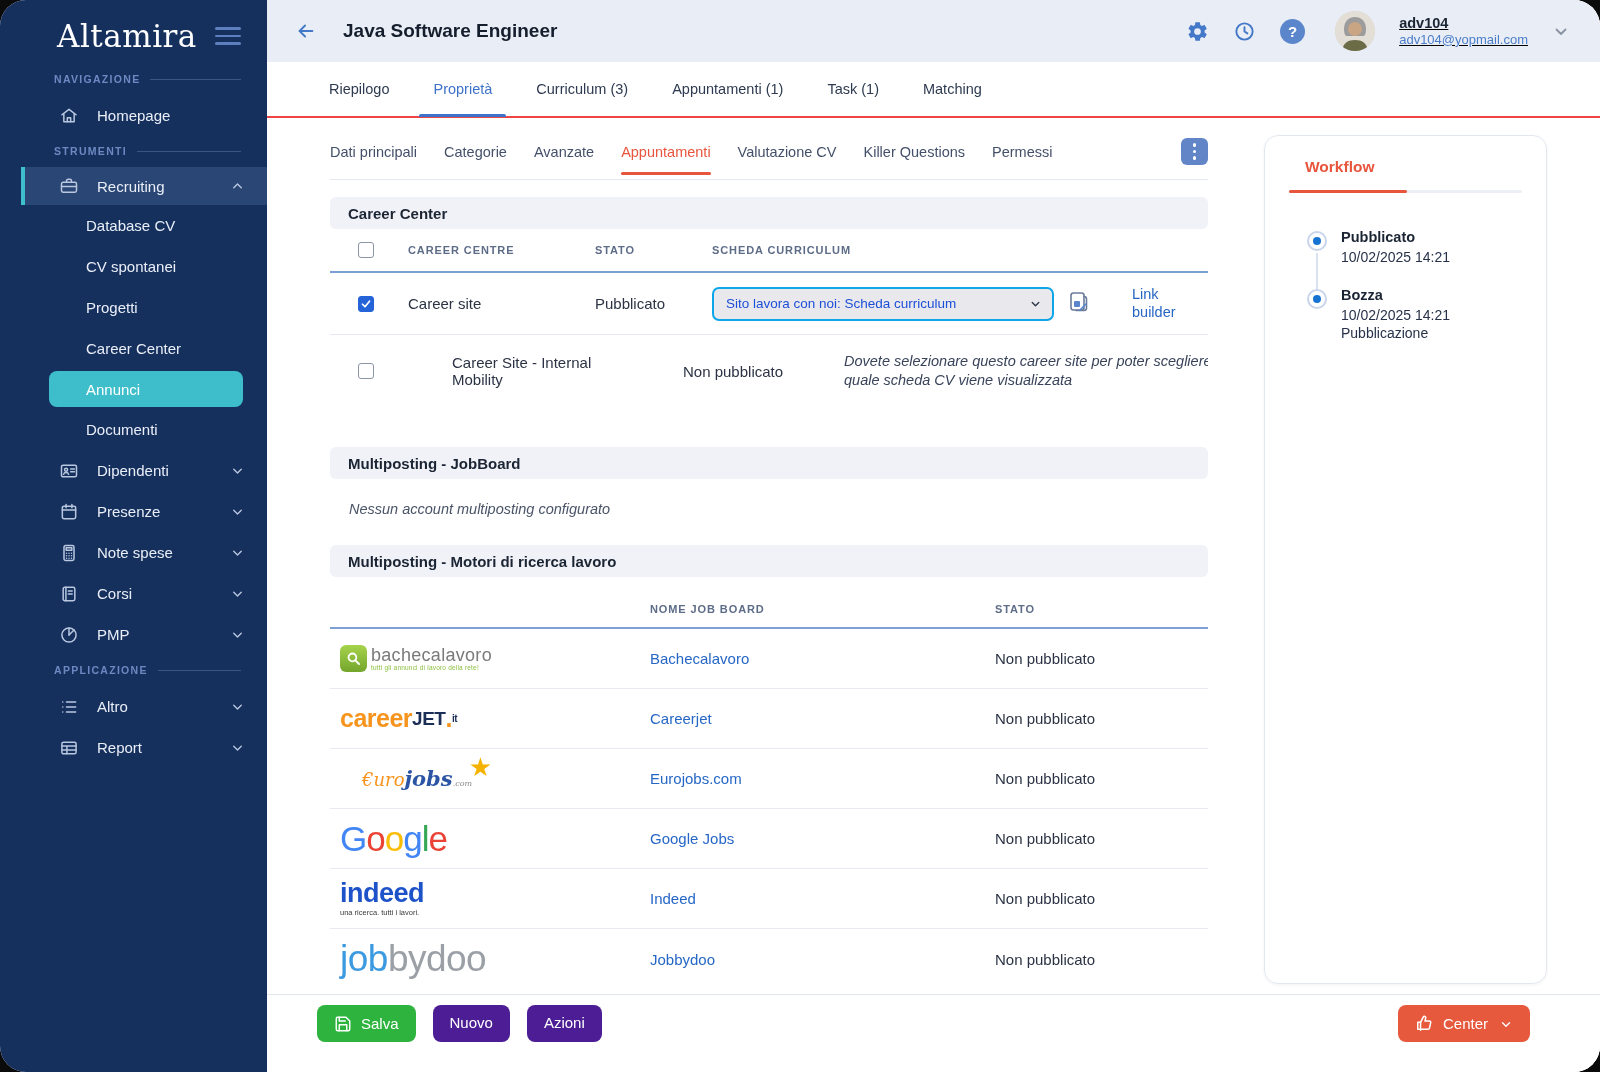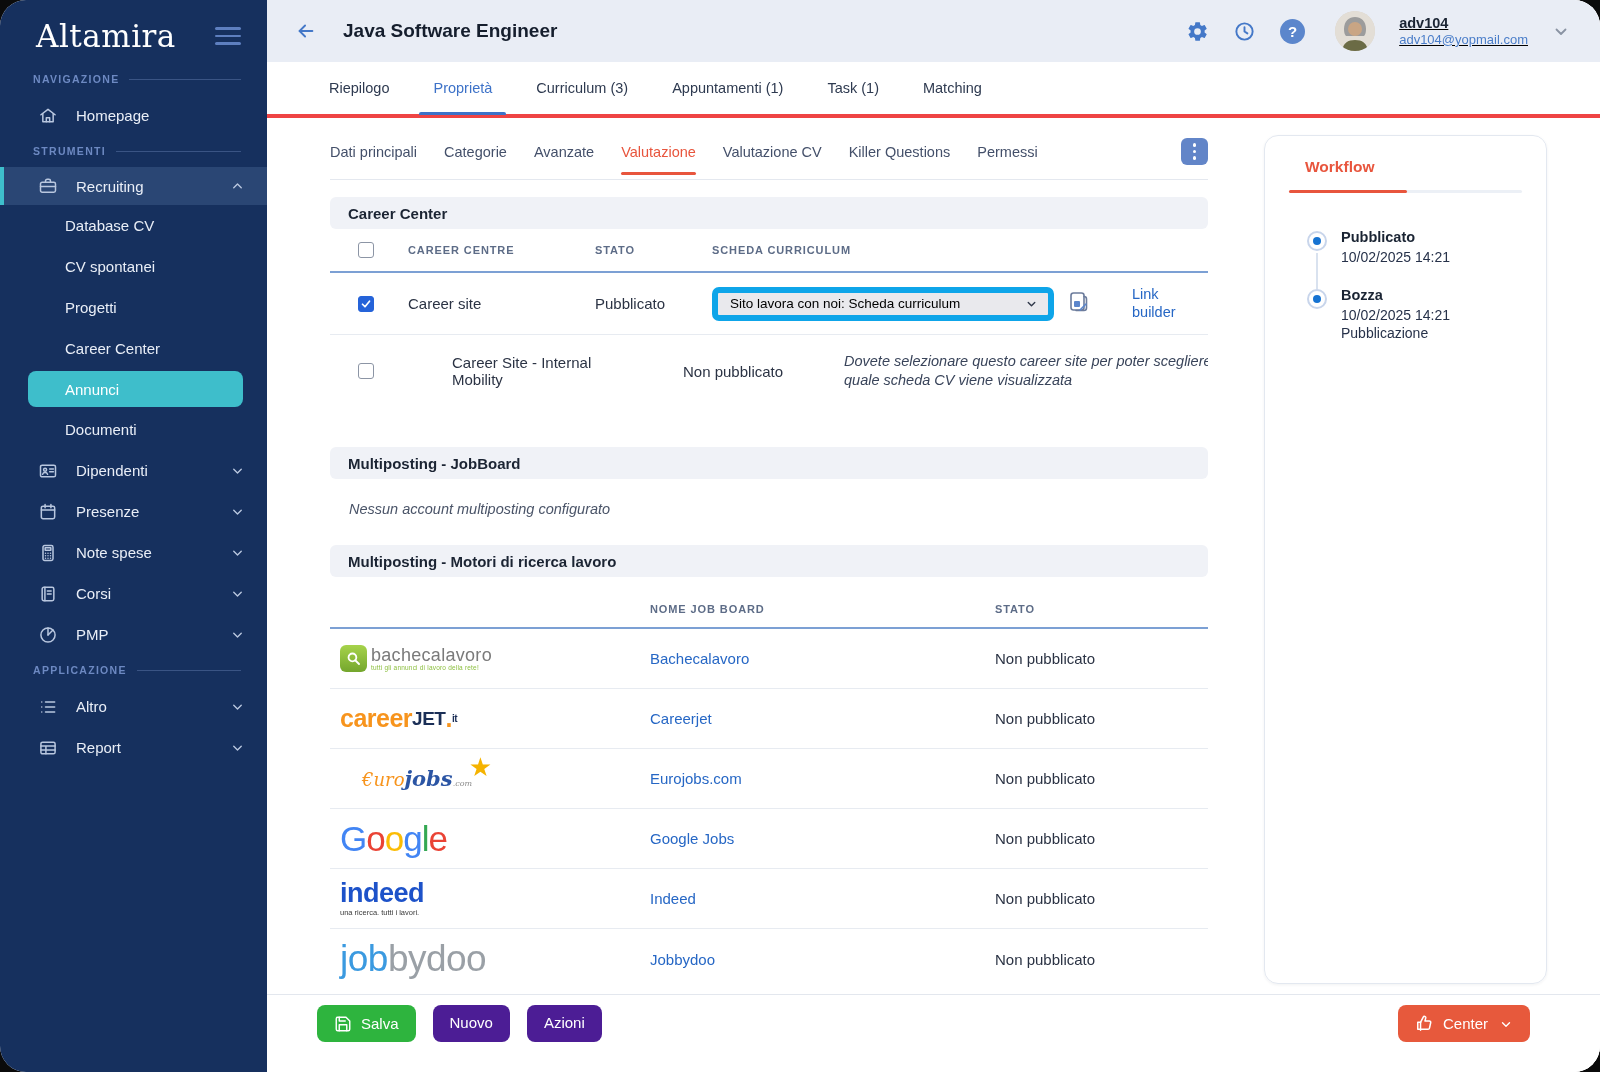--- a/index.html
+++ b/index.html
@@ -1,21 +1,21 @@
 <!DOCTYPE html>
 <html><head>
 <meta charset="utf-8">
 <style>
   * { margin:0; padding:0; box-sizing:border-box; }
   html,body { background:#0b0b0b; }
   body { font-family:"Liberation Sans", sans-serif; width:1600px; height:1072px; overflow:hidden; }
   .window { width:1600px; height:1072px; border-radius:26px; overflow:hidden; display:flex; background:#fff; position:relative; }
 
   
-  .sidebar { width:267px; flex-shrink:0; background:#16305E; color:#E9EEF7; display:flex; flex-direction:column; padding-top:14px; position:relative; }
+  .sidebar { width:267px; flex-shrink:0; background:#16305E; color:#E9EEF7; display:flex; flex-direction:column; padding-top:14px; position:relative;padding-left:21px; }
   .logo-row { display:flex; align-items:center; justify-content:space-between; padding:4px 26px 10px 36px; }
   .logo { font-family:"DejaVu Serif", serif; font-size:31px; color:#fff; letter-spacing:.5px; }
   .hamburger { width:30px; height:22px; display:flex; flex-direction:column; justify-content:space-between; padding:2px 0; cursor:pointer; }
   .hamburger span { display:block; height:2.6px; border-radius:2px; background:#5E7FBF; }
   .hamburger span:nth-child(1){ width:26px; margin-left:auto;}
   .hamburger span:nth-child(2){ width:26px; margin-left:auto;}
   .hamburger span:nth-child(3){ width:26px; margin-left:auto;}
   .side-label { display:flex; align-items:center; gap:10px; padding:0 26px 0 33px; margin-top:9px; margin-bottom:10px; font-size:10.5px; letter-spacing:1.3px; color:#6D89C2; font-weight:700; }
   .side-label::after { content:""; flex:1; border-top:1px solid #3A5484; }
   .side-item { display:flex; align-items:center; gap:17px; height:41px; padding:0 22px 0 38px; font-size:15px; color:#E9EEF7; cursor:pointer; position:relative; }
@@ -35,21 +35,21 @@
   .topbar-right { margin-left:auto; display:flex; align-items:center; gap:24px; }
   .tb-icon { color:#4478C8; cursor:pointer; display:flex; }
   .help-badge { width:25px; height:25px; border-radius:50%; background:#5B86CC; color:#fff; font-weight:700; font-size:15px; display:flex; align-items:center; justify-content:center; cursor:pointer; }
   .avatar { width:40px; height:40px; border-radius:50%; overflow:hidden; background:#DCD6CC; margin-left:6px; }
   .user-block { line-height:1.25;text-decoration:underline; }
   .user-name { font-size:14.5px; font-weight:700; color:#1A2433; }
   .user-email { font-size:13px; color:#4B7EC9; }
   .user-chev { color:#8a93a3; display:flex; cursor:pointer; }
 
   
-  .tabs { height:56px; background:#fff; border-bottom:4px solid #ef4444; display:flex; padding-left:62px; gap:44px; flex-shrink:0; }
+  .tabs { height:56px; background:#fff; border-bottom:2px solid #ef4444; display:flex; padding-left:62px; gap:44px; flex-shrink:0; }
   .tab { display:flex; align-items:center; font-size:14.5px; color:#2E3A50; cursor:pointer; position:relative; }
   .tab.active { color:#3D72C8; font-weight:500; }
   .tab.active::after { content:""; position:absolute; left:-14px; right:-14px; bottom:-1px; height:3px; background:#3D72C8; border-radius:2px 2px 0 0; }
 
   
   .content { flex:1; display:flex; overflow:hidden; background:#fff; }
   .content-main { width:878px; margin-left:63px; overflow:hidden; }
 
   .subtabs { display:flex; align-items:center; gap:27px; margin-top:20px; border-bottom:1px solid #E4E8EF; padding-bottom:14px; position:relative; }
   .subtab { font-size:14.5px; color:#44506A; cursor:pointer; position:relative; white-space:nowrap; }
@@ -63,21 +63,21 @@
 
   
   .cc-header { display:grid; grid-template-columns:78px 187px 117px 1fr; align-items:center; height:44px; border-bottom:2px solid #7CA0D4; }
   .th { font-size:11px; font-weight:700; letter-spacing:.9px; color:#5D6C87; }
   .cc-row1 { display:grid; grid-template-columns:78px 187px 117px 1fr; align-items:center; min-height:62px; border-bottom:1px solid #E7EBF1; }
   .cc-row2 { display:grid; grid-template-columns:78px 187px 117px 1fr; align-items:center; min-height:72px;gap:44px; }
   .cell { font-size:15px; color:#2B3344; padding-right:12px; }
   .cb { width:16px; height:16px; border:1.5px solid #8C95A5; border-radius:3px; background:#fff; margin-left:28px; display:flex; align-items:center; justify-content:center; cursor:pointer; }
   .cb.checked { background:#2563D9; border-color:#2563D9; }
   .scheda-flex { display:flex; align-items:center; }
-  .fake-select { width:342px; height:34px; background:#E9E9ED; border:6px solid #0ea5e9; border-radius:7px; display:flex; align-items:center; padding:0 10px 0 12px; font-size:13.5px; color:#000000; cursor:pointer; }
+  .fake-select { width:342px; height:34px; background:#E9E9ED; border:2px solid #0ea5e9; border-radius:7px; display:flex; align-items:center; padding:0 10px 0 12px; font-size:13.5px; color:#1d4ed8; cursor:pointer; }
   .fake-select .sel-chev { margin-left:auto; color:#30384a; display:flex; }
   .copy-icon { margin-left:12px; color:#6C7C9C; cursor:pointer; display:flex; }
   .link2 { margin-left:auto; margin-right:20px; color:#2667C5; font-size:14.5px; line-height:1.18; cursor:pointer; width:56px; }
   .note-it { font-style:italic; color:#39445A; font-size:14.5px; line-height:1.3; width:382px; }
 
   .empty-italic { font-style:italic; color:#4A5468; font-size:14.5px; margin:22px 0 28px 19px; }
   .mt-jobboard { margin-top:40px; }
   .mt-motori { margin-top:0px; }
 
   
@@ -351,21 +351,21 @@
       <div class="tab">Matching</div>
     </nav>
 
     <div class="content">
       <div class="content-main">
 
         <div class="subtabs">
           <span class="subtab">Dati principali</span>
           <span class="subtab">Categorie</span>
           <span class="subtab">Avanzate</span>
-          <span class="subtab active">Valutazione</span>
+          <span class="subtab active">Appuntamenti</span>
           <span class="subtab">Valutazione CV</span>
           <span class="subtab">Killer Questions</span>
           <span class="subtab">Permessi</span>
           <span class="kebab-btn">
               <i></i>
               <i></i>
               <i></i>
             </span>
         </div>
 

